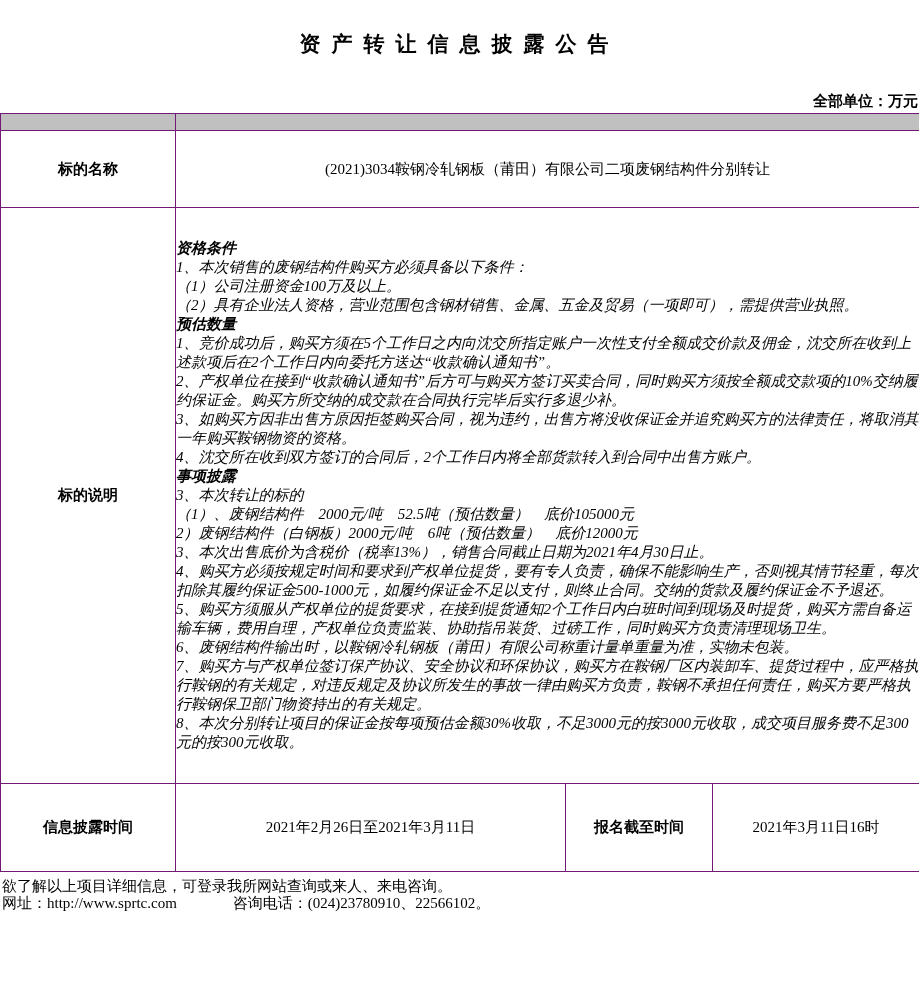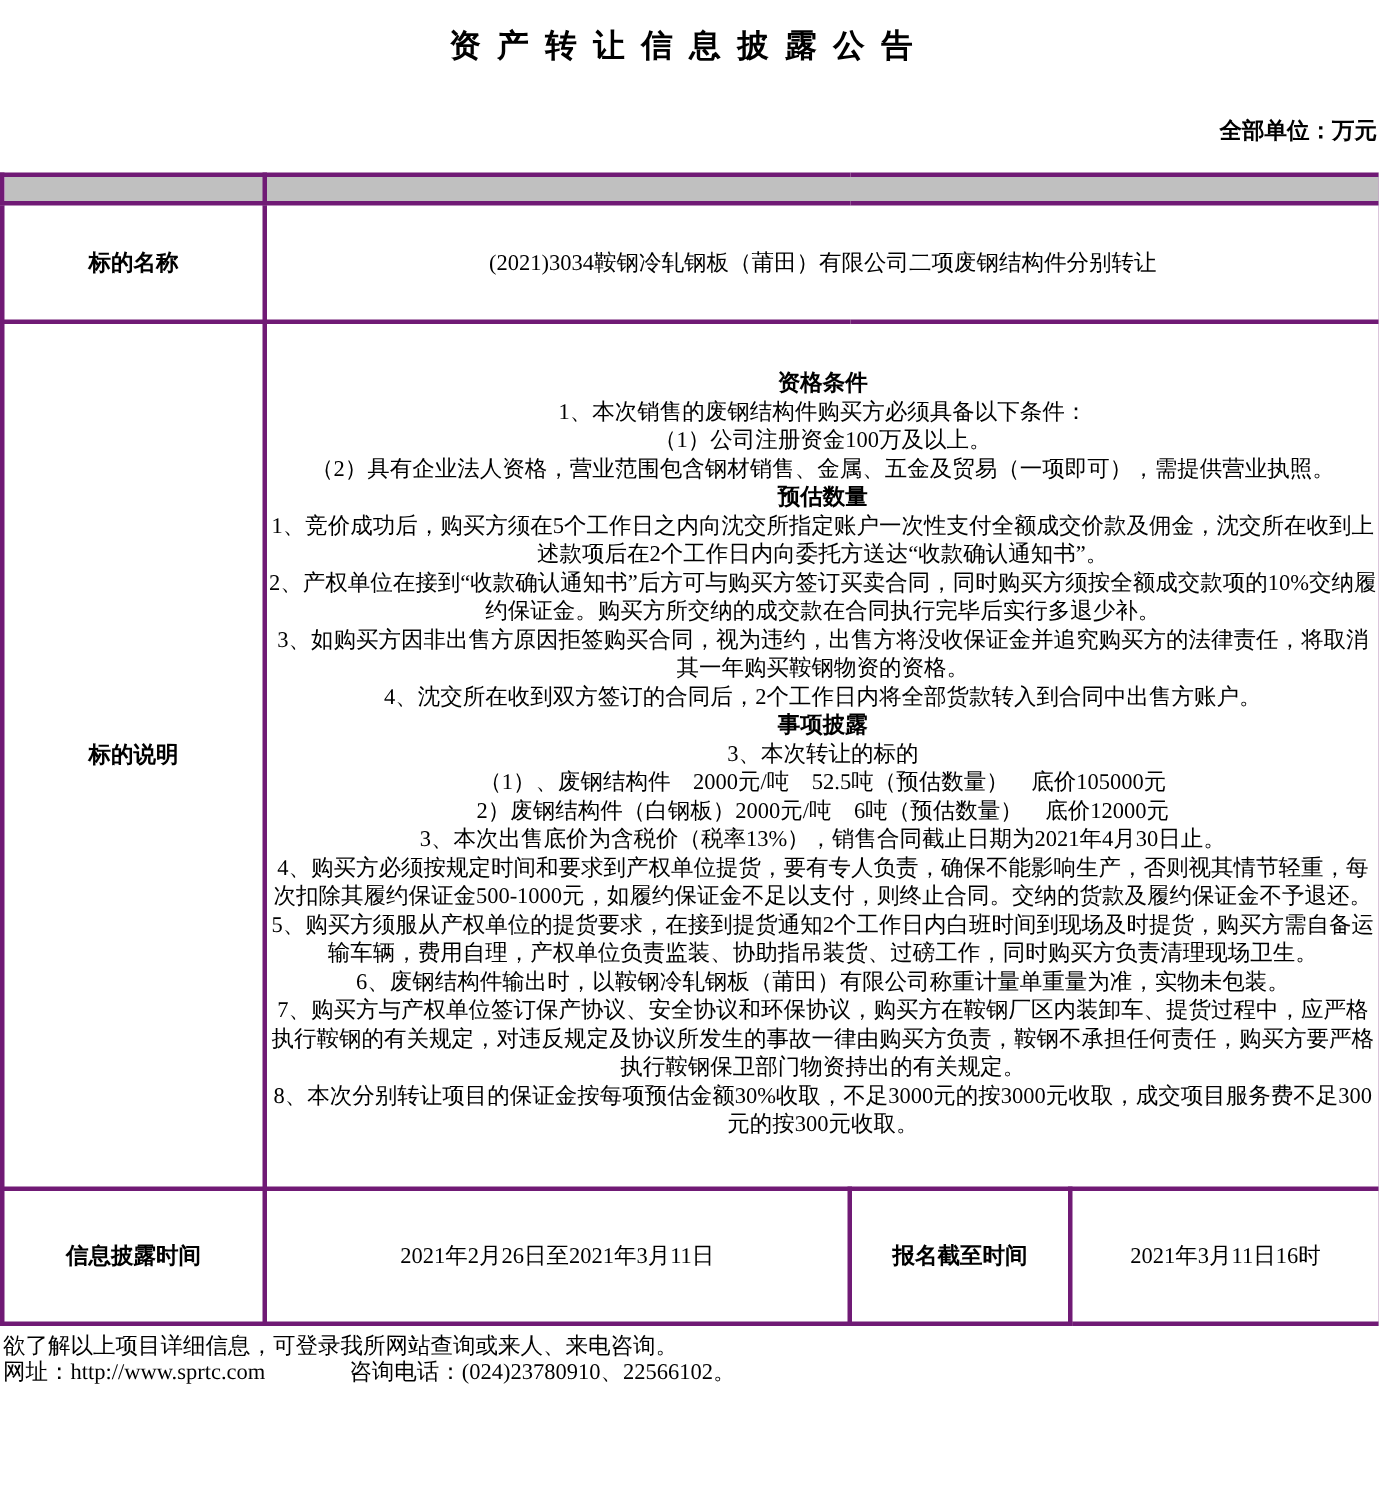--- a/index.html
+++ b/index.html
@@ -7,37 +7,37 @@
     width:919px;height:994px;
     font-family:"Liberation Serif", serif;
     color:#000;
     position:relative;
   }
   .page-title{
     text-align:center;
     font-size:21px;
     font-weight:bold;
     letter-spacing:11px;
-    padding-top:16px;
+    padding-top:30px;
     margin-bottom:0;
   }
   .unit-note{
     text-align:right;
     font-weight:bold;
     font-size:15px;
-    margin:34px 1px 18px 0;
+    margin:34px 1px 2px 0;
     padding-left:33px;
   }
   table.main{
     width:919px;
     border-collapse:collapse;
     table-layout:fixed;
   }
   table.main td{
-    border:3px solid #701a75;
+    border:1px solid #701a75;
     font-size:15px;
     vertical-align:middle;
     padding:0;
     overflow:hidden;
   }
   tr.grayrow td{
     background:#c0c0c0;
     height:16px;
   }
   td.lbl{
@@ -46,22 +46,23 @@
   }
   td.val{
     text-align:center;
   }
   tr.r-name td{height:76px;}
   tr.r-price td{height:83px;}
   tr.r-desc td{height:575px;}
   tr.r-time td{height:87px;}
   td.desc-cell{
     vertical-align:top;
-    text-align:center;
+    text-align:left;
     padding:1px 3px 0 3px;
+    font-style:italic;
   }
   .sec-heading{
     font-weight:bold;
     font-size:15px;
     line-height:19px;
   }
   .sec-line{
     font-size:15px;
     line-height:19px;
   }

